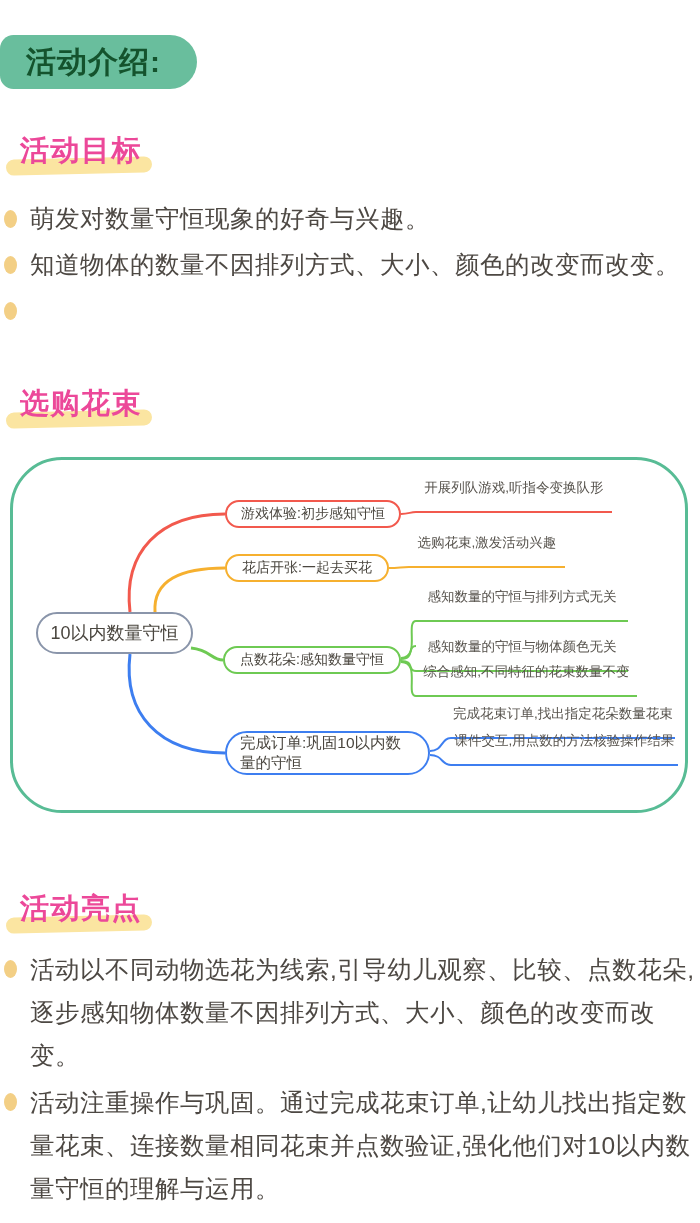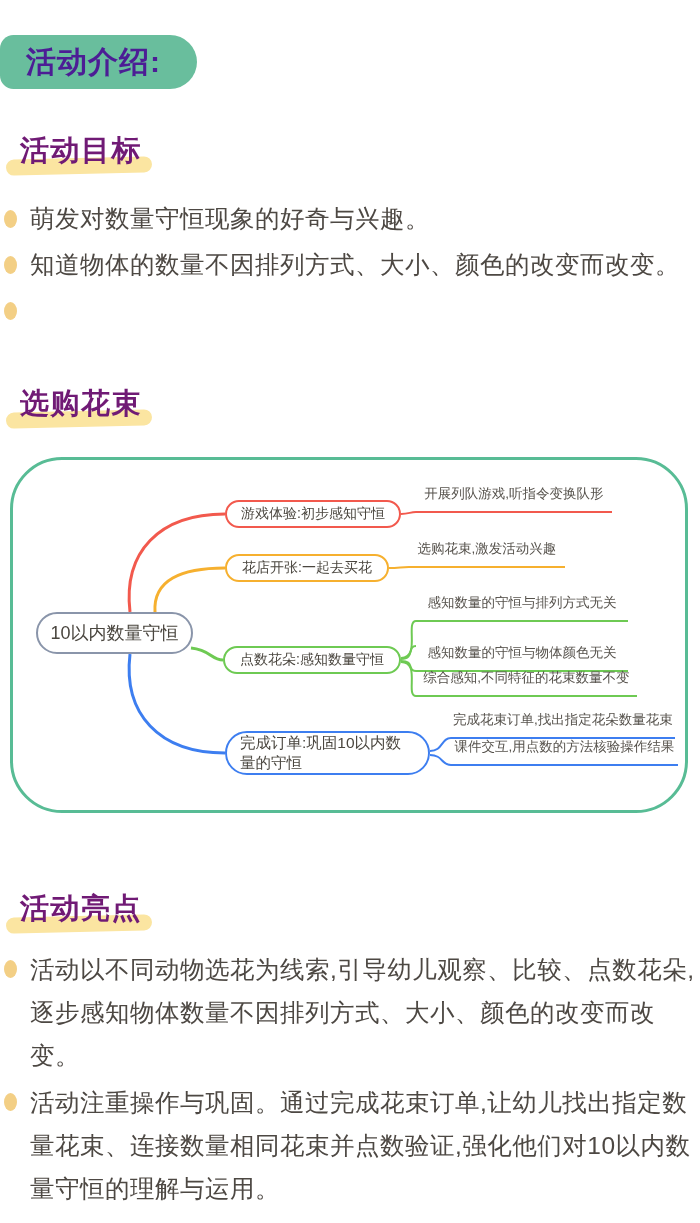--- a/index.html
+++ b/index.html
@@ -1,25 +1,25 @@
 <!DOCTYPE html>
 <html><head>
 <meta charset="utf-8">
 <style>
   html,body{margin:0;padding:0;background:#fff;}
   .page{position:relative;width:700px;height:1223px;background:#ffffff;overflow:hidden;
         font-family:"Liberation Sans",sans-serif;color:#4d4843;}
 
   
   .banner{position:absolute;top:35px;left:0;width:197px;height:54px;background:#69be9d;
-          border-radius:14px 28px 28px 14px;color:#4c1d95;font-size:30px;font-weight:bold;
+          border-radius:14px 28px 28px 14px;color:#14532d;font-size:30px;font-weight:bold;
           display:flex;align-items:center;padding-left:26px;box-sizing:border-box;letter-spacing:1px;}
 
   
-  .heading{position:absolute;left:20px;font-size:29px;font-weight:bold;color:#701a75;
+  .heading{position:absolute;left:20px;font-size:29px;font-weight:bold;color:#ec4899;
            letter-spacing:1.5px;z-index:1;}
   .heading .hl-text{position:relative;display:inline-block;z-index:1;}
   .heading .marker{position:absolute;left:-14px;right:-10px;bottom:-3px;height:16px;
                    background:#fbe5a1;border-radius:8px;transform:rotate(-1.4deg);z-index:0;}
   .h-goals{top:131px;} .h-process{top:384px;} .h-highlights{top:889px;}
 
   
   ul.bullets{list-style:none;margin:0;padding:0;position:absolute;left:0;width:700px;}
   ul.bullets li{position:relative;padding-left:30px;padding-right:2px;letter-spacing:0.5px;}
   .goals-list{top:196px;}
@@ -37,21 +37,21 @@
         align-items:center;justify-content:center;color:#4a463f;white-space:nowrap;z-index:1;}
   .node-root{left:23px;top:152px;width:157px;height:42px;border-color:#8a95aa;border-radius:22px;
              font-size:18px;}
   .node-red{left:212px;top:40px;width:176px;height:28px;border-color:#f2594d;border-radius:15px;font-size:14px;}
   .node-yellow{left:212px;top:94px;width:164px;height:28px;border-color:#f6b02f;border-radius:15px;font-size:14px;}
   .node-green{left:210px;top:186px;width:178px;height:28px;border-color:#6eca53;border-radius:15px;font-size:14px;}
   .node-blue{left:212px;top:271px;width:205px;height:44px;border-color:#3d7ef0;border-radius:22px;
              font-size:15.5px;justify-content:flex-start;text-align:left;padding:0 13px;
              white-space:normal;line-height:1.3;}
   .leaf{position:absolute;height:26px;box-sizing:border-box;display:flex;align-items:flex-end;
-        justify-content:center;padding-bottom:8px;border-bottom:2px solid;font-size:13.5px;
+        justify-content:center;padding-bottom:14px;border-bottom:2px solid;font-size:13.5px;
         color:#56524c;white-space:nowrap;z-index:1;}
   .lf-red{left:403px;top:27px;width:196px;border-color:#f2594d;}
   .lf-yellow{left:396px;top:82px;width:156px;border-color:#f6b02f;}
   .lf-g1{left:403px;top:136px;width:212px;border-color:#6eca53;}
   .lf-g2{left:403px;top:161px;width:212px;border-color:#6eca53;}
   .lf-g3{left:403px;top:186px;width:212px;border-color:#6eca53;}
   .lf-g4{left:403px;top:211px;width:221px;border-color:#6eca53;text-align:center;}
   .lf-b1{left:438px;top:253px;width:224px;border-color:#3d7ef0;}
   .lf-b2{left:438px;top:280px;width:227px;border-color:#3d7ef0;}
 </style>

